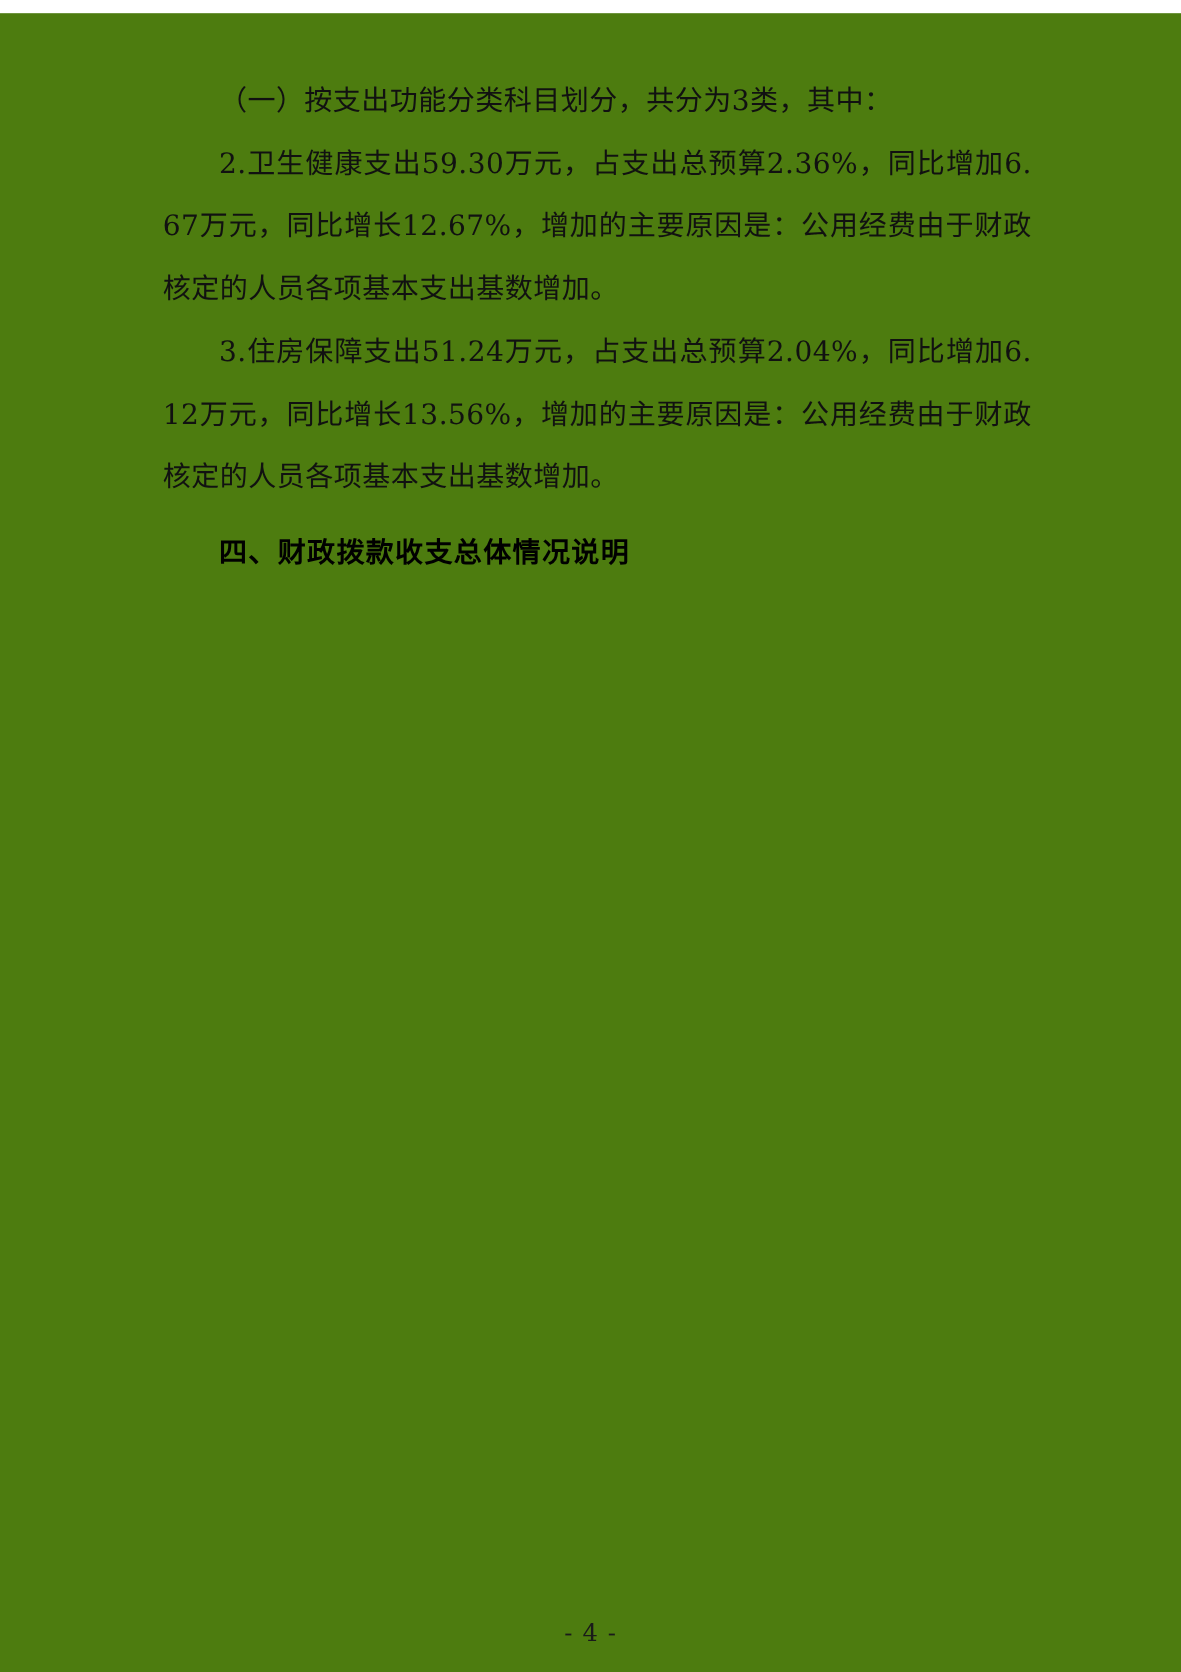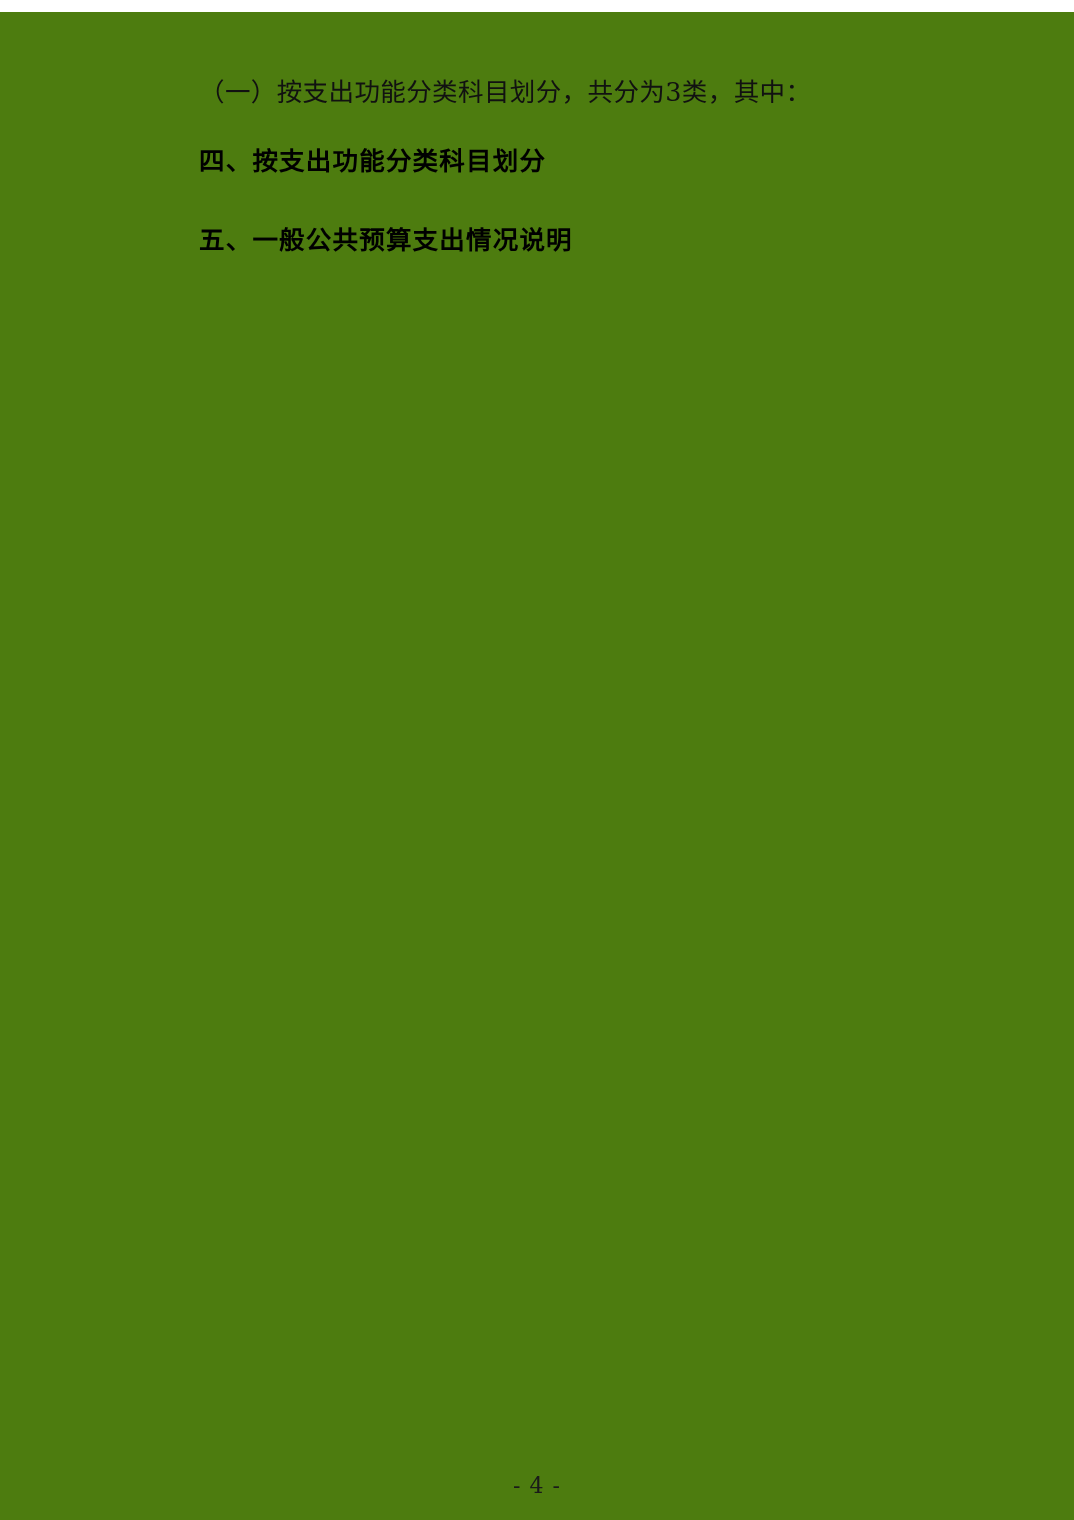--- a/index.html
+++ b/index.html
@@ -60,33 +60,34 @@
 </style>
 </head>
 <body>
 
 <div class="page">
   <div class="content">
 
     <p class="para">（一）按支出功能分类科目划分，共分为3类，其中：</p>
 
 
+    <p class="para">2.卫生健康支出59.30万元，占支出总预算2.36%，同比增加6.67万元，同比增长12.67%，增加的主要原因是：公用经费由于财政核定的人员各项基本支出基数增加。</p>
 
+    <p class="para">3.住房保障支出51.24万元，占支出总预算2.04%，同比增加6.12万元，同比增长13.56%，增加的主要原因是：公用经费由于财政核定的人员各项基本支出基数增加。</p>
 
 
 
 
 
     <div class="spacer-before-heading"></div>
 
-    <h2 class="heading">四、按支出功能分类科目划分</h2>
+    <h2 class="heading">四、财政拨款收支总体情况说明</h2>
 
     <div class="spacer-after-heading"></div>
 
 
     <div class="spacer-before-heading"></div>
 
-    <h2 class="heading">五、一般公共预算支出情况说明</h2>
 
   </div>
 
   <div class="footer">- 4 -</div>
 </div>
 
 </body></html>

